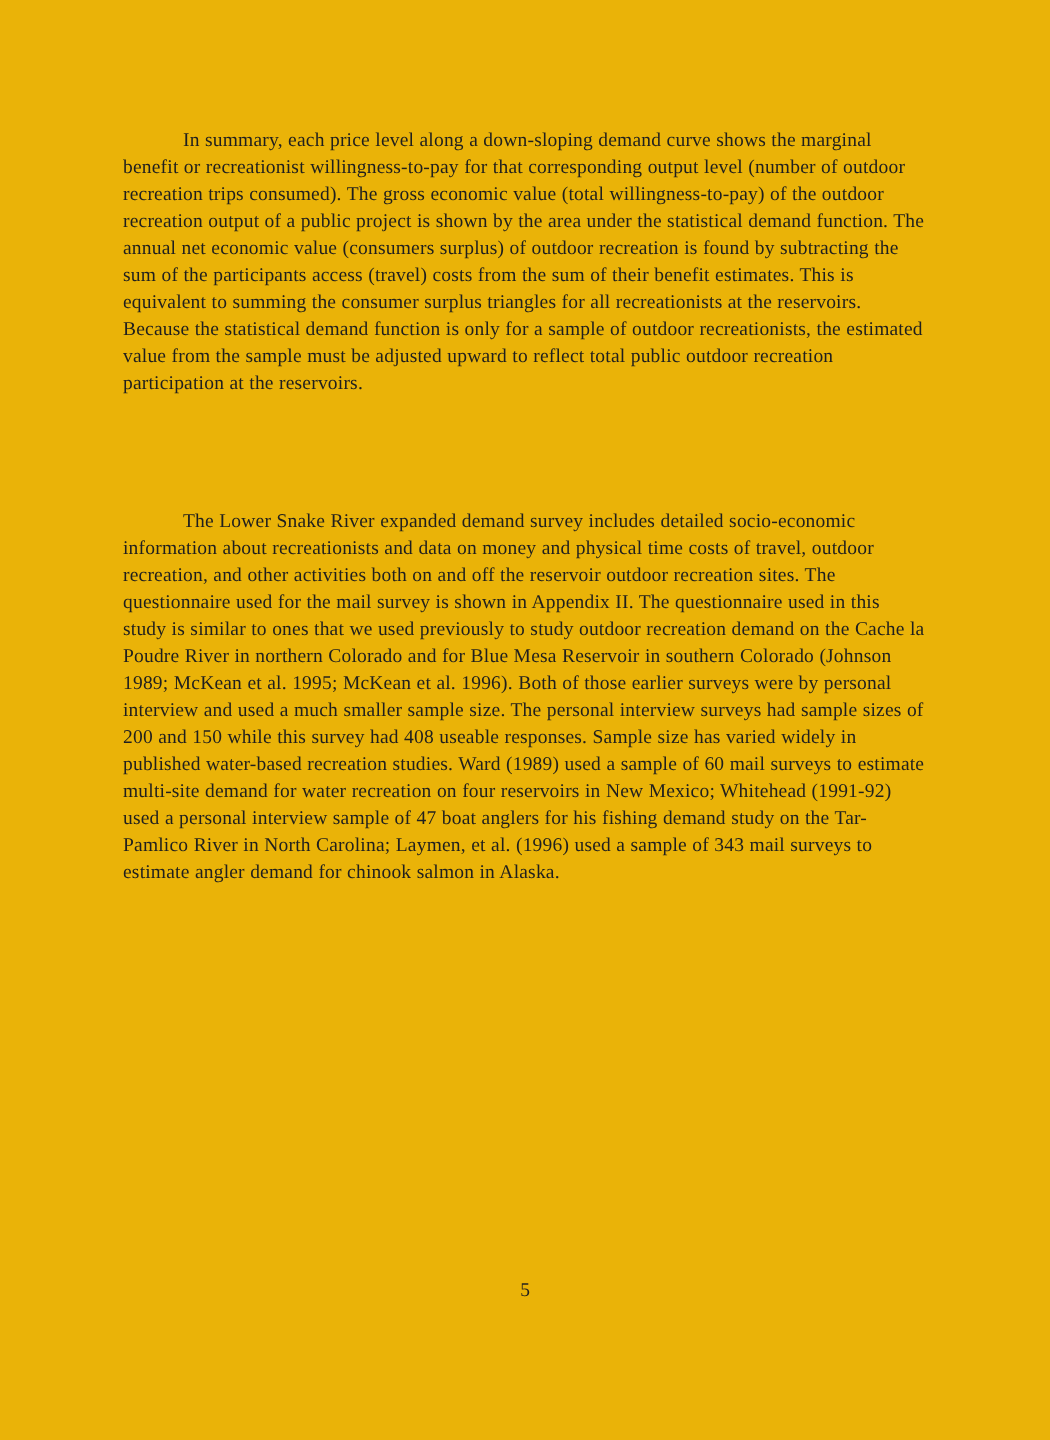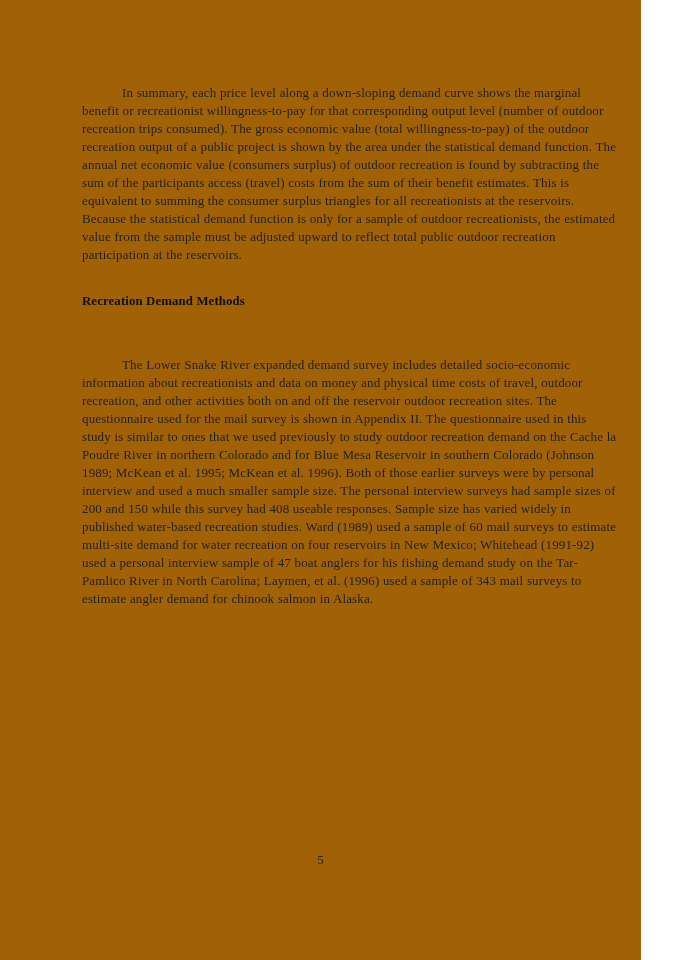--- a/index.html
+++ b/index.html
@@ -3,23 +3,23 @@
 <meta charset="utf-8">
 <style>
   html, body {
     margin: 0;
     padding: 0;
     background: #ffffff;
   }
 
   .page {
     position: relative;
-    width: 641px;
+    width: 700px;
     height: 960px;
-    background: #a16207;
+    background: #eab308;
     overflow: hidden;
     font-family: "Liberation Serif", "DejaVu Serif", serif;
     color: #1c1c1c;
   }
 
   .content {
     position: absolute;
     left: 82px;
     top: 84px;
     width: 536px;
@@ -73,21 +73,20 @@
 <body>
 
 <div class="page">
 
   <div class="content">
 
     <p class="body-par">In summary, each price level along a down-sloping demand curve shows the marginal benefit or recreationist willingness-to-pay for that corresponding output level (number of outdoor recreation trips consumed).  The gross economic value (total willingness-to-pay) of the outdoor recreation output of a public project is shown by the area under the statistical demand function.  The annual net economic value (consumers surplus) of outdoor recreation is found by subtracting the sum of the participants access (travel) costs from the sum of their benefit estimates.  This is equivalent to summing the consumer surplus triangles for all recreationists at the reservoirs. Because the statistical demand function is only for a sample of outdoor recreationists, the estimated value from the sample must be adjusted upward to reflect total public outdoor recreation participation at the reservoirs.</p>
 
     <div class="gap-after-par1"></div>
 
-    <h2 class="section-heading">Recreation Demand Methods</h2>
 
     <div class="gap-after-heading"></div>
 
 
     <div class="gap-after-subheading"></div>
 
     <p class="body-par">The Lower Snake River expanded demand survey includes detailed socio-economic information about recreationists and data on money and physical time costs of travel, outdoor recreation, and other activities both on and off the reservoir outdoor recreation sites.  The questionnaire used for the mail survey is shown in Appendix II.  The questionnaire used in this study is similar to ones that we used previously to study outdoor recreation demand on the Cache la Poudre River in northern Colorado and for Blue Mesa Reservoir in southern Colorado (Johnson 1989; McKean et al. 1995; McKean et al. 1996).  Both of those earlier surveys were by personal interview and used a much smaller sample size.  The personal interview surveys had sample sizes of 200 and 150 while this survey had 408 useable responses.  Sample size has varied widely in published water-based recreation studies.  Ward (1989) used a sample of 60 mail surveys to estimate multi-site demand for water recreation on four reservoirs in New Mexico; Whitehead (1991-92) used a personal interview sample of 47 boat anglers for his fishing demand study on the Tar-Pamlico River in North Carolina; Laymen, et al. (1996) used a sample of 343 mail surveys to estimate angler demand for chinook salmon in Alaska.</p>
 
   </div>
 

